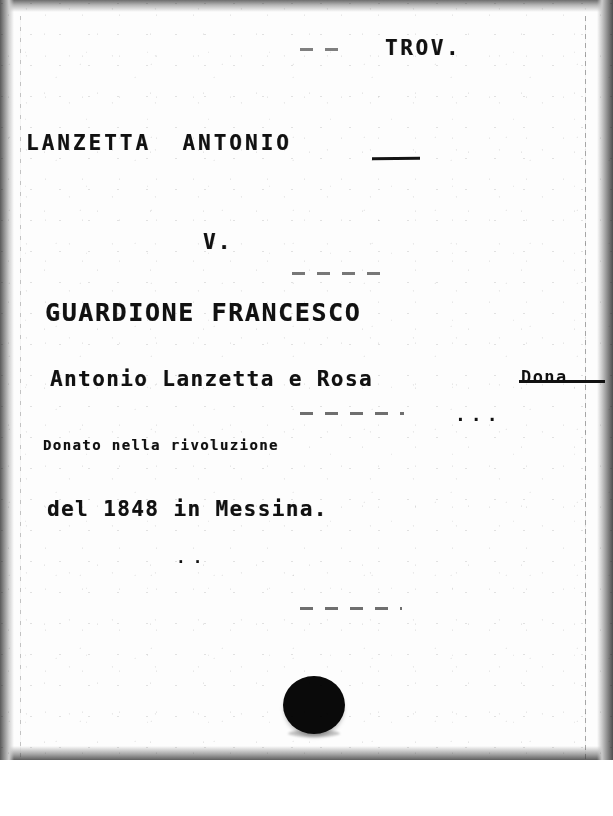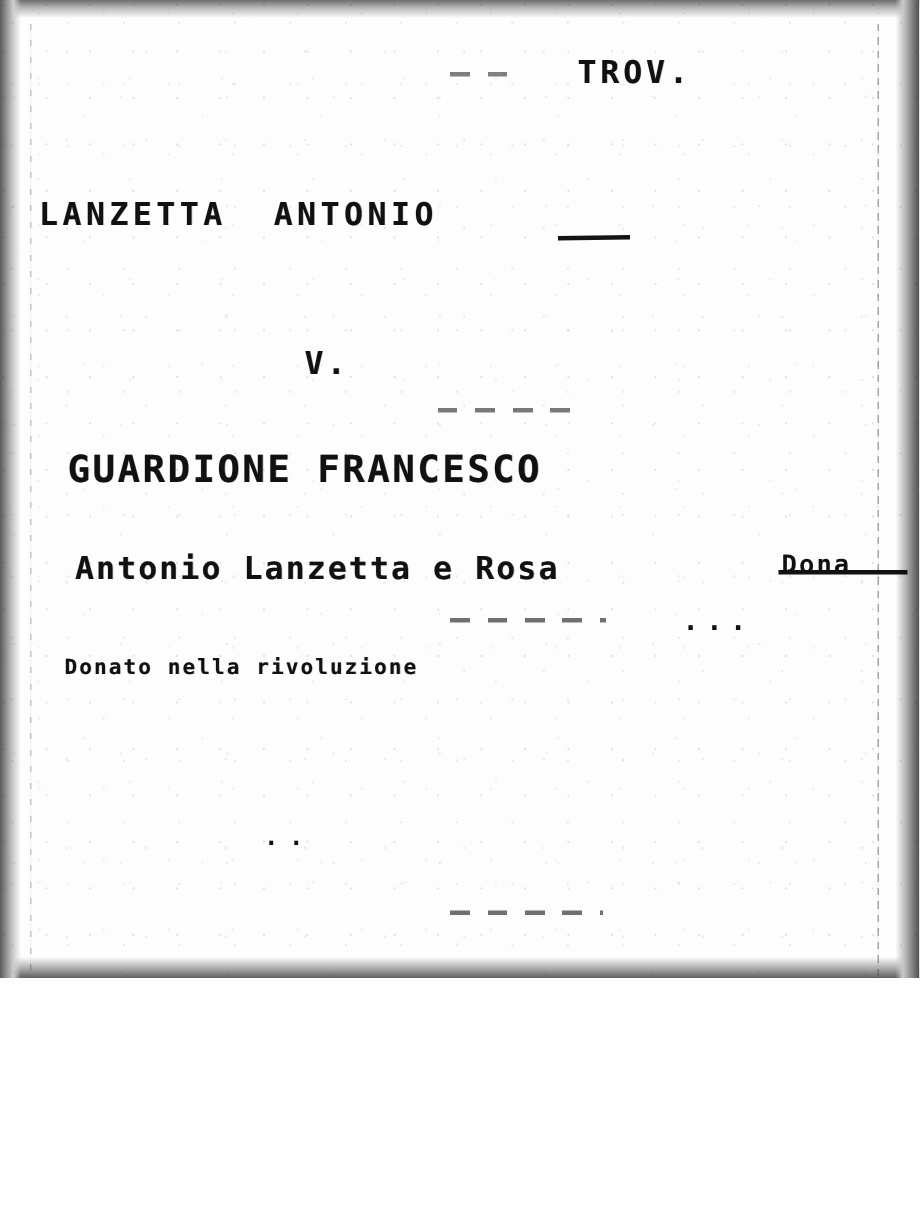--- a/index.html
+++ b/index.html
@@ -10,21 +10,21 @@
   body {
     width: 613px;
     height: 816px;
     overflow: hidden;
     font-family: "DejaVu Sans Mono", monospace;
   }
 
   #card {
     position: relative;
     width: 613px;
-    height: 652px;
+    height: 760px;
     background: #fdfdfd;
     overflow: hidden;
   }
 
   
   #grain {
     position: absolute;
     inset: 0;
     pointer-events: none;
     opacity: 0.55;
@@ -179,20 +179,21 @@
   <div id="name-underline"></div>
 
   <div class="typed" id="line-v">V.</div>
 
   <div class="typed" id="line-def">GUARDIONE FRANCESCO</div>
 
   <div class="typed" id="line-b1">Antonio Lanzetta e Rosa</div>
   <div id="line-b1-strike"><span>Dona</span><span class="bar"></span></div>
 
   <div class="typed" id="line-b2">Donato nella rivoluzione</div>
+  <div class="typed" id="line-b3">del 1848 in Messina.</div>
 
   <div class="dashes" id="dash-1"></div>
   <div class="dashes" id="dash-2"></div>
   <div class="dashes" id="dash-3"></div>
   <div class="dashes" id="dash-4"></div>
 
   <div id="tick-dots">...</div>
   <div id="speck-1">..</div>
   <div id="speck-2">.</div>
 

